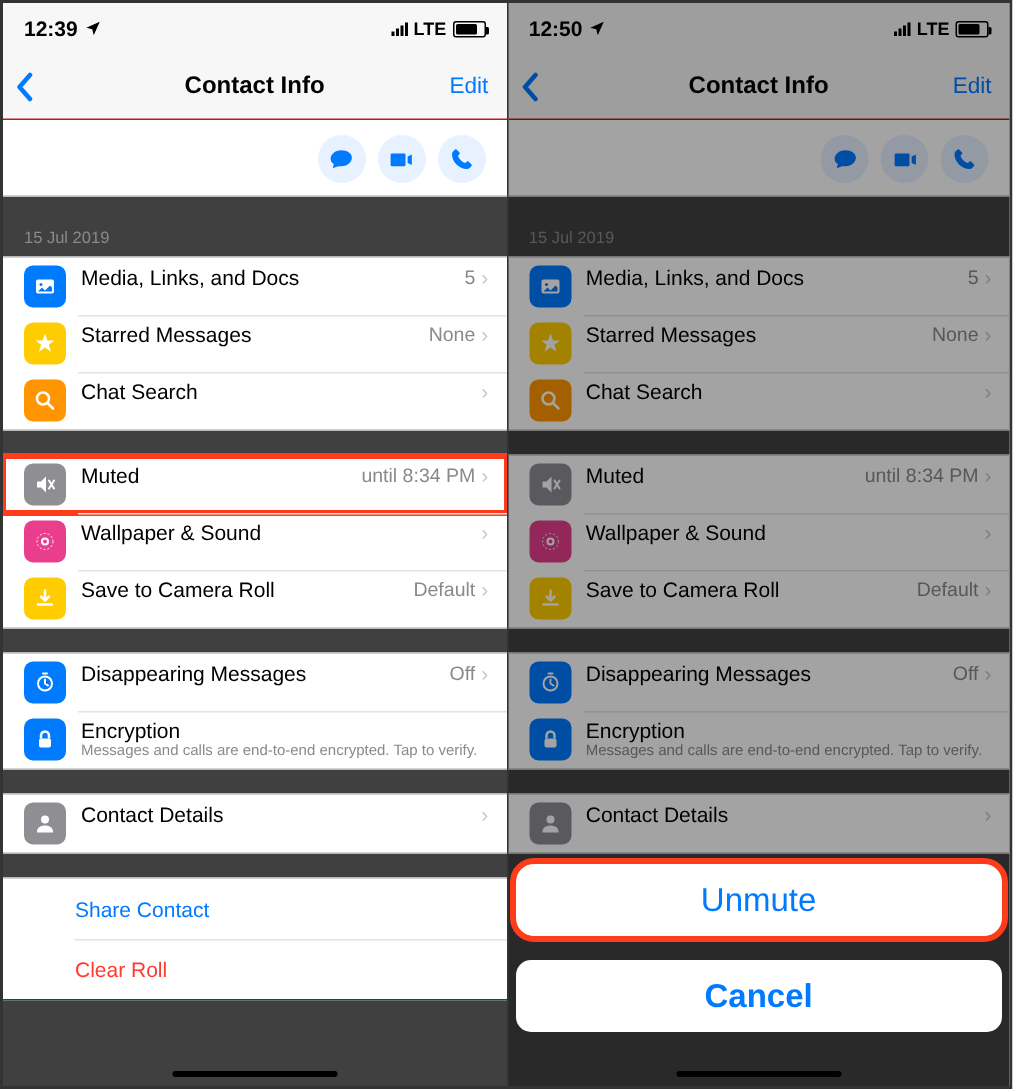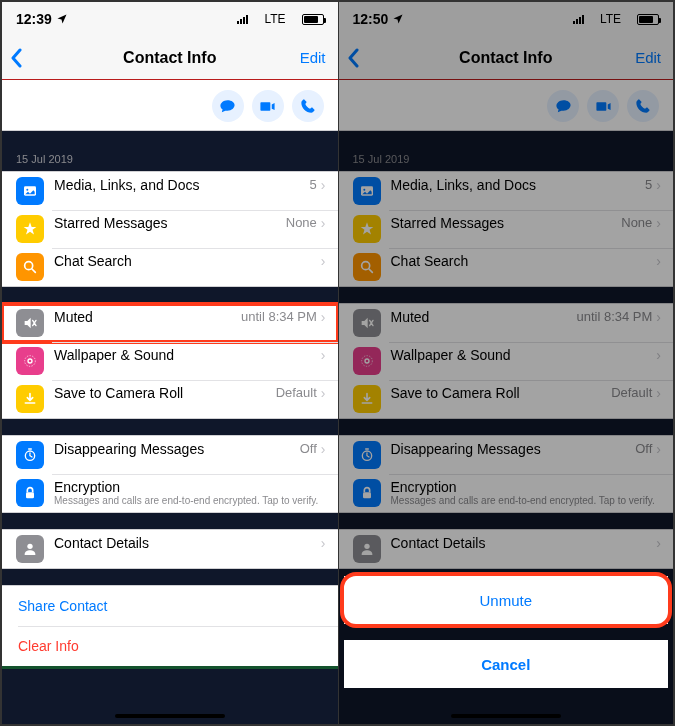--- a/index.html
+++ b/index.html
@@ -1,49 +1,49 @@
 <!DOCTYPE html>
 <html><head>
 <meta charset="utf-8">
 <style>
   * { box-sizing: border-box; margin: 0; padding: 0; font-family: -apple-system, "Helvetica Neue", Arial, sans-serif; }
   body { background: #fff; width: 675px; height: 726px; overflow: hidden; position: relative; }
   .outer { width: 675px; height: 726px; border: 2px solid #333; position: relative; display: flex; }
-  .pane { width: 50%; height: 100%; position: relative; background: #0f172a; overflow: hidden; }
+  .pane { width: 50%; height: 100%; position: relative; background: #404040; overflow: hidden; }
   .pane + .pane { border-left: 1px solid #333; }
   .statusbar { height: 34px; display: flex; align-items: center; justify-content: space-between; padding: 0 14px; background: #f7f7f7; font-size: 14px; font-weight: 600; }
   .statusbar .time { display: flex; align-items: center; gap: 4px; }
-  .statusbar .right { display: flex; align-items: center; gap: 16px; font-size: 12px; font-weight: 400; text-align: center; }
+  .statusbar .right { display: flex; align-items: center; gap: 4px; font-size: 12px; font-weight: 700; text-align: center; }
   .nav { height: 44px; background: #f7f7f7; border-bottom: 1px solid #b91c1c; display: flex; align-items: center; justify-content: center; position: relative; }
   .nav .back { position: absolute; left: 8px; color: #007aff; font-size: 22px; }
   .nav .title { font-size: 16px; font-weight: 600; }
   .nav .edit { position: absolute; right: 12px; color: #007aff; font-size: 15px; }
   .header-section { background: #fff; padding: 10px 14px 8px; border-bottom: 1px solid #d1d1d4; }
   .action-row { display: flex; justify-content: flex-end; gap: 8px; }
   .circ { width: 32px; height: 32px; border-radius: 50%; background: #e7f1ff; display: flex; align-items: center; justify-content: center; color: #007aff; }
   .date-label { font-size: 11px; color: #8a8a8e; padding: 22px 14px 6px; }
   .group { background: #fff; border-top: 1px solid #d1d1d4; border-bottom: 1px solid #d1d1d4; margin-bottom: 16px; }
   .row { display: flex; align-items: flex-start; min-height: 36px; padding: 5px 12px 5px 14px; position: relative; }
   .row + .row::before { content:""; position:absolute; left:50px; right:0; top:0; height:1px; background:#e2e2e5; }
   .row .icon { width: 28px; height: 28px; border-radius: 6px; display: flex; align-items: center; justify-content: center; margin-right: 10px; flex-shrink: 0; color: #fff; font-size: 15px; }
   .row .labelwrap { flex: 1; display: flex; flex-direction: column; }
   .row .label { font-size: 14px; color: #000; }
   .row .sub { font-size: 10px; color: #8a8a8e; line-height: 1.2; }
   .row .value { font-size: 13px; color: #8a8a8e; margin-right: 4px; }
   .row .chev { color: #c7c7cc; font-size: 14px; }
-  .actiongroup { background: #fff; border-top: 1px solid #d1d1d4; border-bottom: 3px solid #14532d; }
+  .actiongroup { background: #fff; border-top: 1px solid #d1d1d4; border-bottom: 1px solid #14532d; padding-left: 32px; }
   .actionrow { padding: 12px 16px; font-size: 14px; position: relative; }
   .actionrow + .actionrow::before { content:""; position:absolute; left:16px; right:0; top:0; height:1px; background:#e2e2e5; }
   .link-blue { color: #007aff; }
   .link-red { color: #ff3b30; }
   .highlight { outline: 4px solid #ff3b1c; outline-offset: -2px; }
   .homebar { position: absolute; bottom: 6px; left: 50%; transform: translateX(-50%); width: 110px; height: 4px; border-radius: 3px; background: #000; }
   .dim { position: absolute; inset: 0; background: rgba(0,0,0,0.36); }
   .sheet { position: absolute; left: 5px; right: 5px; bottom: 36px; }
-  .sheet-btn { background: #fff; border-radius: 0; height: 48px; display: flex; align-items: center; justify-content: center; color: #007aff; font-size: 15px; margin-top: 8px; }
+  .sheet-btn { background: #fff; border-radius: 10px; height: 48px; display: flex; align-items: center; justify-content: center; color: #007aff; font-size: 22px; margin-top: 8px; }
   .sheet-btn.bold { font-weight: 600; margin-top: 16px; }
   .sheet-highlight { outline: 4px solid #ff3b1c; outline-offset: 0; border-radius: 12px; }
   svg { display: block; }
   .battery { width: 22px; height: 11px; border: 1px solid #000; border-radius: 2px; position: relative; }
   .battery::after { content:""; position:absolute; right:-3px; top:3px; width:2px; height:5px; background:#000; border-radius:0 1px 1px 0; }
   .battery .fill { position:absolute; left:1px; top:1px; bottom:1px; width: 70%; background:#000; border-radius:1px; }
   .signal { display: flex; align-items: flex-end; gap: 1px; height: 10px; }
   .signal span { width: 2px; background: #000; }
   .signal span:nth-child(1){height:3px}.signal span:nth-child(2){height:5px}.signal span:nth-child(3){height:7px}.signal span:nth-child(4){height:9px}
   .pane.right .statusbar, .pane.right .nav { background: #f7f7f7; }
@@ -226,21 +226,21 @@
         </div>
         <div class="labelwrap">
             <span class="label">Contact Details</span>
           </div>
         <span class="chev">›</span>
       </div>
     </div>
 
     <div class="actiongroup">
       <div class="actionrow link-blue">Share Contact</div>
-      <div class="actionrow link-red">Clear Info</div>
+      <div class="actionrow link-red">Clear Roll</div>
     </div>
 
     <div class="homebar"></div>
   </div>
 
   <div class="pane right">
     <div class="statusbar">
       <div class="time">
         <span>12:50</span>
         <svg width="12" height="12" viewBox="0 0 24 24">

